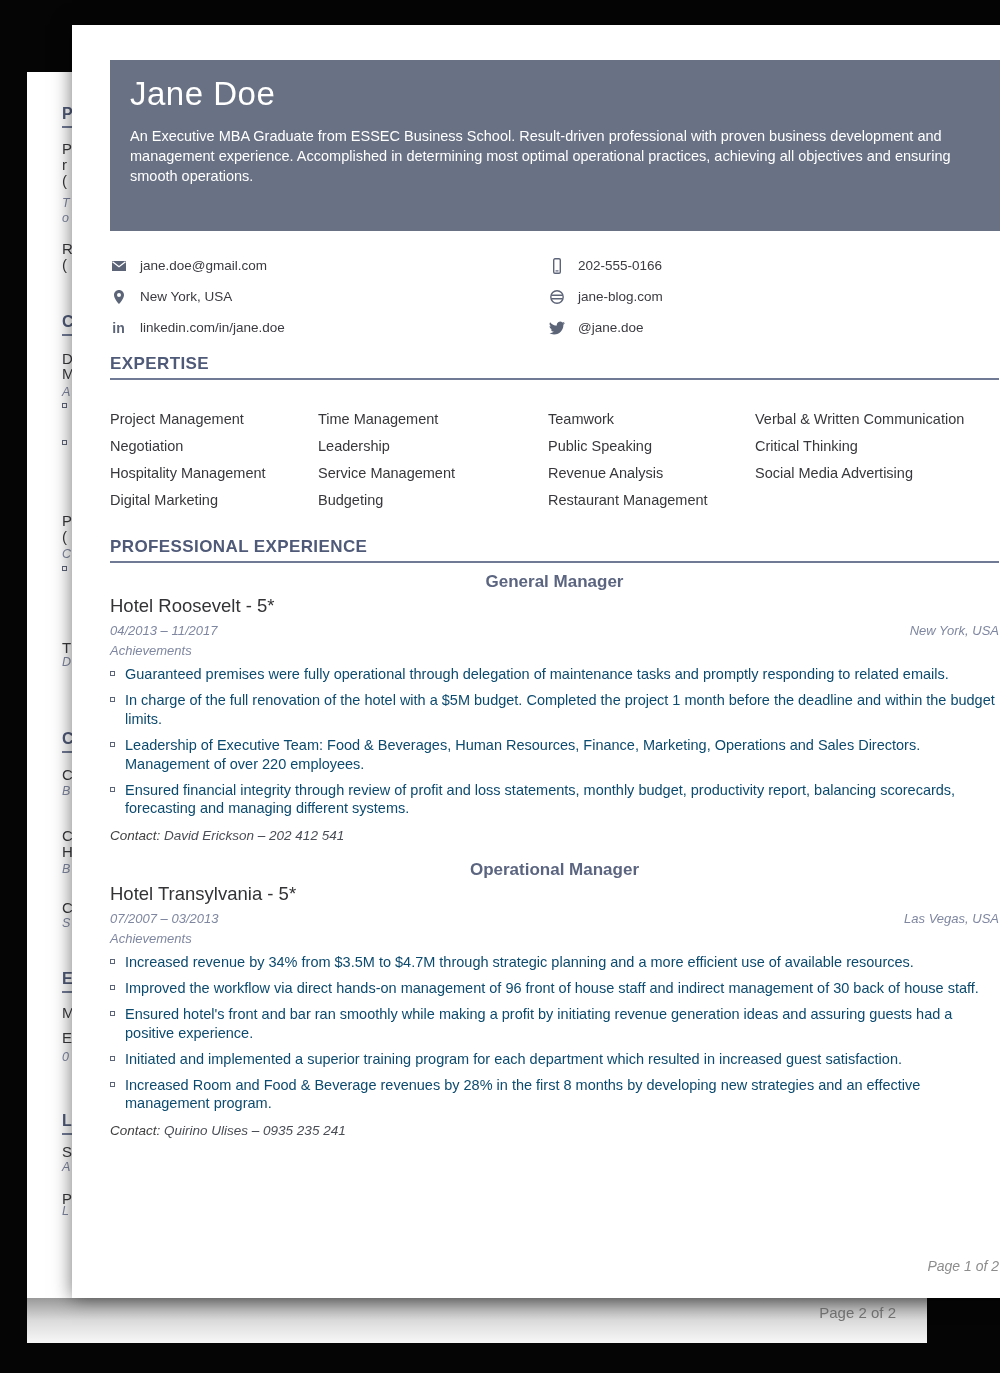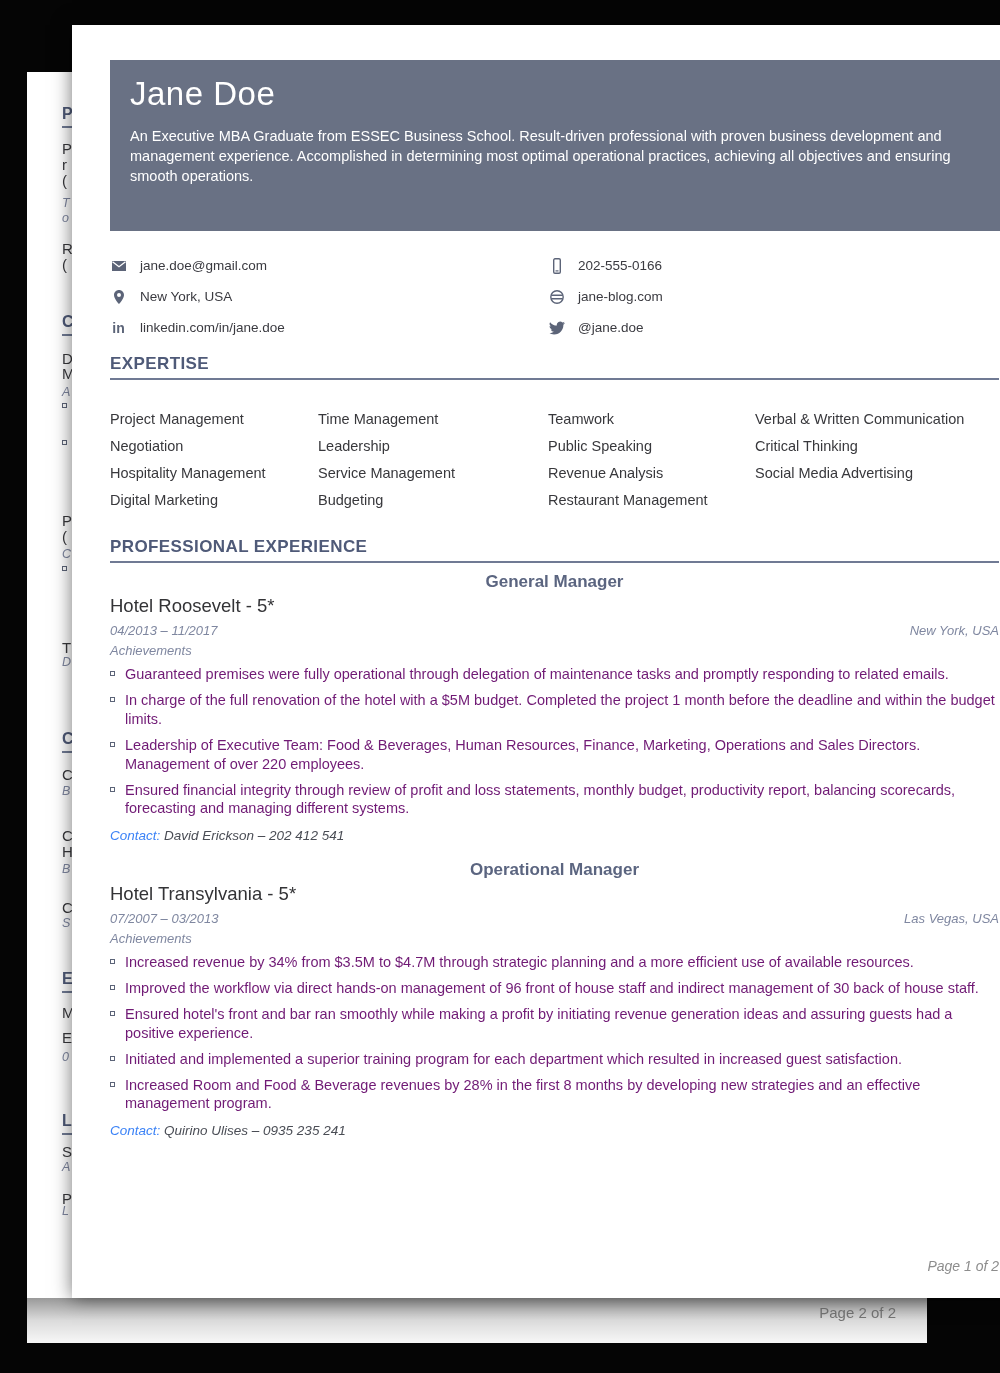--- a/index.html
+++ b/index.html
@@ -68,23 +68,23 @@
   .experience { margin-top:28px; }
   .job { margin-top:9px; }
   .job + .job { margin-top:17px; }
   .job-title { font-size:17px; font-weight:bold; color:#5b6580;text-align:center; }
   .job-company { font-size:18.5px; color:#333336; margin-top:3px; }
   .job-meta { display:flex; justify-content:space-between; margin-top:6px; font-style:italic; font-size:13px; color:#7f87a0; }
   .job-ach { margin-top:5px; font-style:italic; font-size:13px; color:#7f87a0; }
   .bullets { list-style:none; margin-top:7px; }
   .bullets li { display:flex; gap:10px; margin-bottom:7px; }
   .sq { flex:0 0 5px; width:5px; height:5px; border:1.5px solid #5c6478; margin-top:6px; }
-  .b-tx { font-size:14.5px; line-height:1.3; color:#701a75; }
+  .b-tx { font-size:14.5px; line-height:1.3; color:#0c4a6e; }
   .job-contact { margin-top:10px; font-style:italic; font-size:13.5px; }
-  .job-contact .lbl { color:#3b82f6; }
+  .job-contact .lbl { color:#404040; }
   .job-contact .val { color:#4a4d55; }
 
   .page1-footer {
     position:absolute; right:38px; bottom:24px;
     font-style:italic; font-size:14px; color:#8d8d8d;
   }
 </style>
 </head>
 <body>
 

